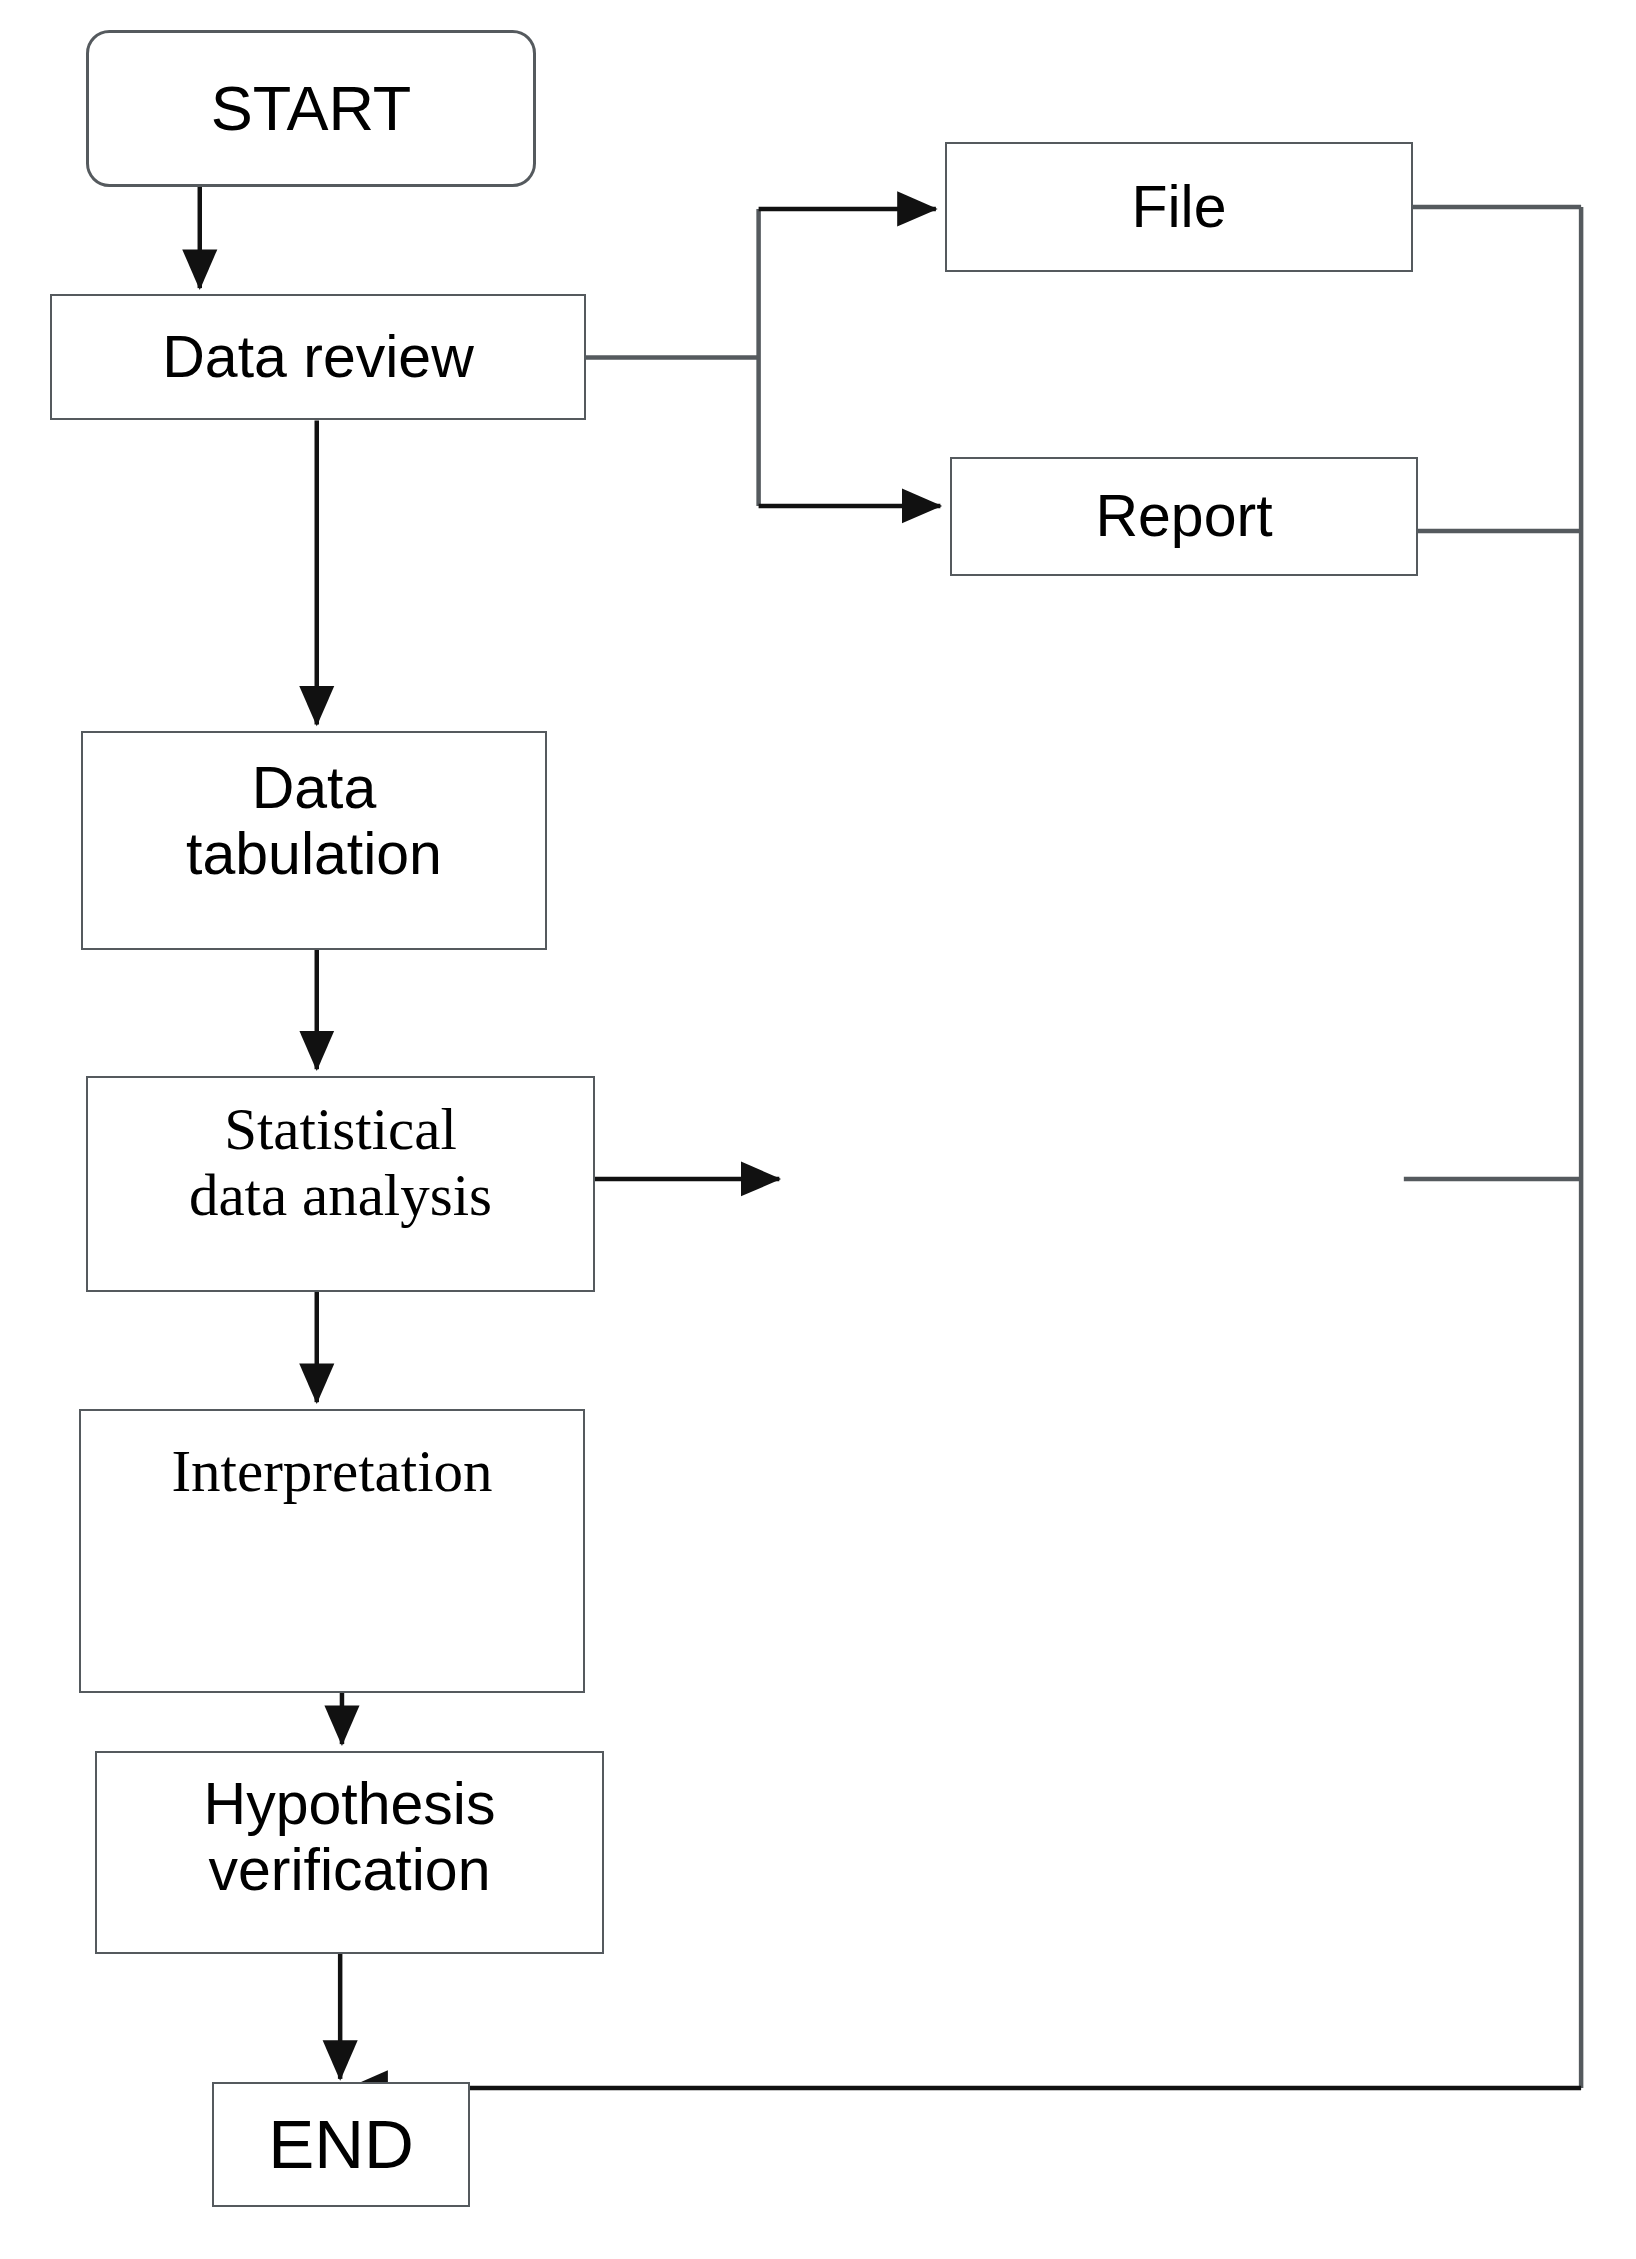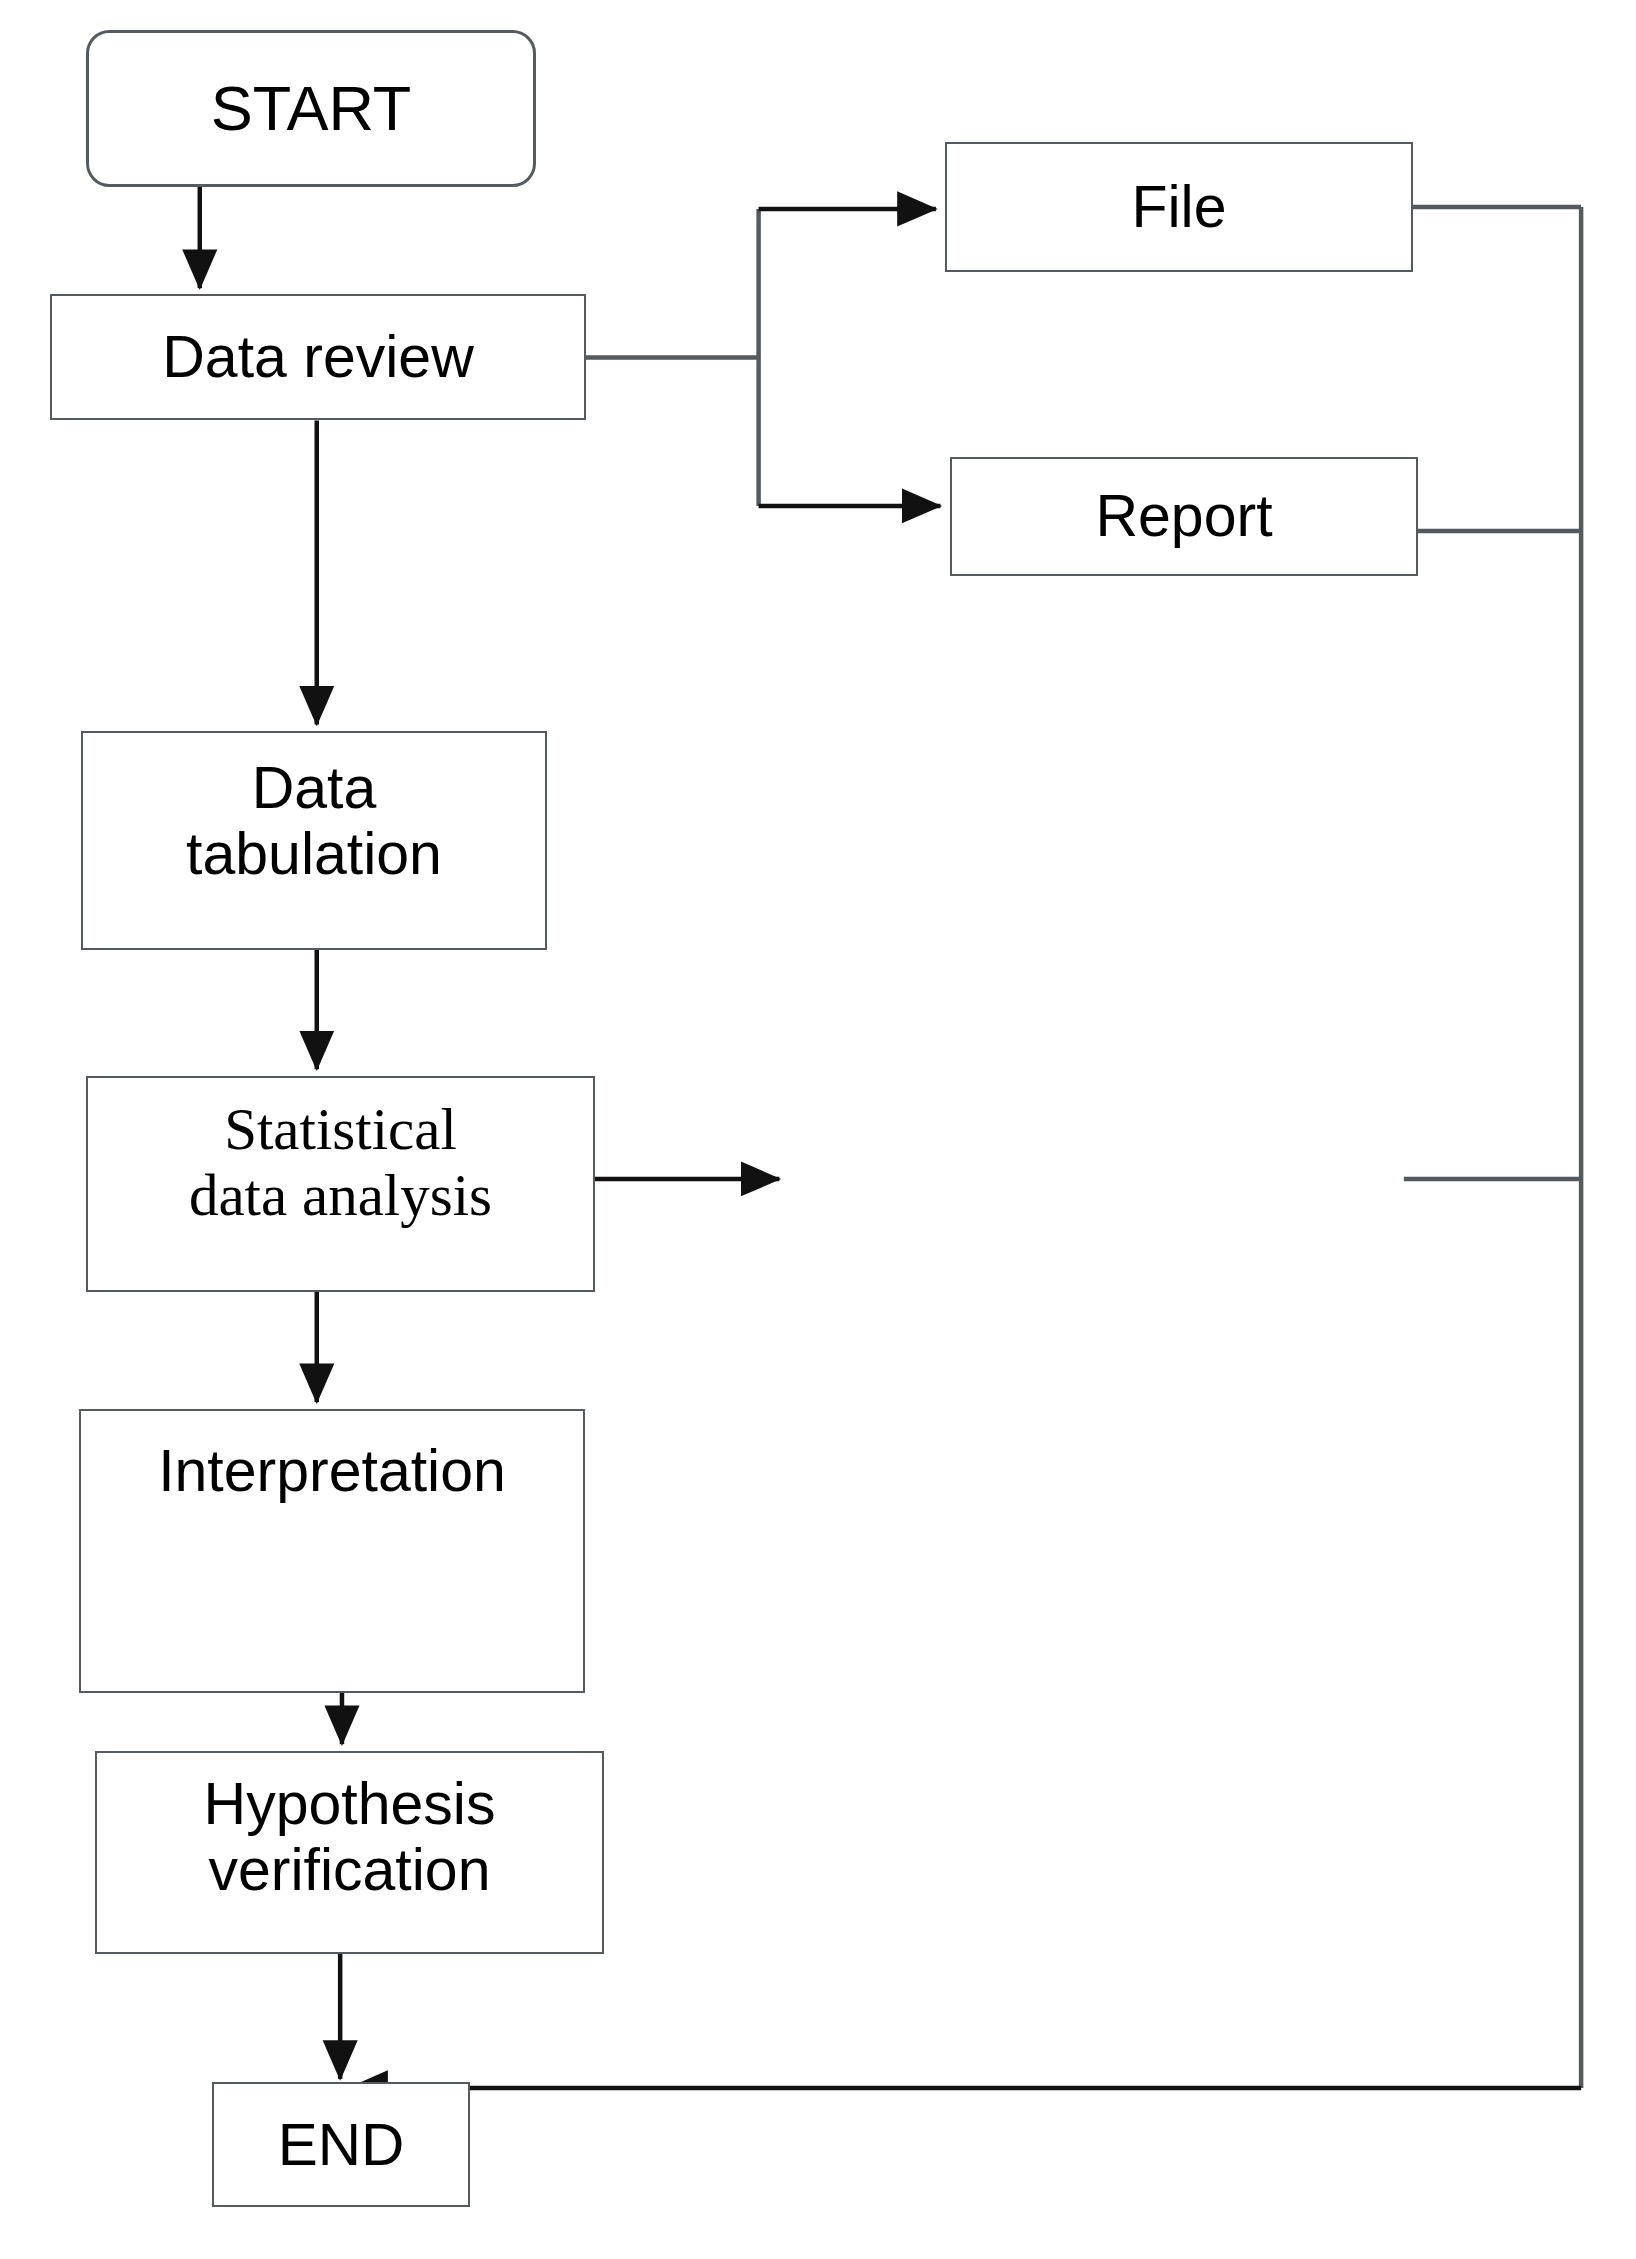--- a/index.html
+++ b/index.html
@@ -21,26 +21,26 @@
   #node-file{left:945px;top:142px;width:468px;height:130px;}
   #node-file .lbl{font-size:59px;}
   #node-report{left:950px;top:457px;width:468px;height:119px;}
   #node-report .lbl{font-size:59px;}
   #node-data-tabulation{left:81px;top:731px;width:466px;height:219px;padding-top:21.6px;}
   #node-data-tabulation .lbl{font-size:59px;}
   #node-stat-analysis{left:86px;top:1076px;width:509px;height:216px;padding-top:18px;font-family:Liberation Serif, serif;}
   #node-stat-analysis .lbl{font-size:59px;}
   #node-stat-tests{left:788px;top:1100px;width:617px;height:156px;}
   #node-stat-tests .lbl{font-size:59px;}
-  #node-interpretation{left:79px;top:1409px;width:506px;height:284px;padding-top:27px;}
+  #node-interpretation{left:79px;top:1409px;width:506px;height:284px;padding-top:27px;font-family:Liberation Serif, serif;}
   #node-interpretation .lbl{font-size:59px;}
   #node-hypothesis{left:95px;top:1751px;width:509px;height:203px;padding-top:18px;}
   #node-hypothesis .lbl{font-size:59px;}
   #node-end{left:212px;top:2082px;width:258px;height:125px;}
-  #node-end .lbl{font-size:60px;}
+  #node-end .lbl{font-size:69px;}
 </style>
 </head>
 <body>
 
 <div id="stage">
 
   <svg class="lines" viewBox="0 0 1818 2510">
     <defs>
       <marker id="arrowEnd" markerWidth="10" markerHeight="10" refX="8.6" refY="4" orient="auto" markerUnits="strokeWidth">
         <path d="M0,0.1 L9,4 L0,7.9 z" fill="#111111"></path>

